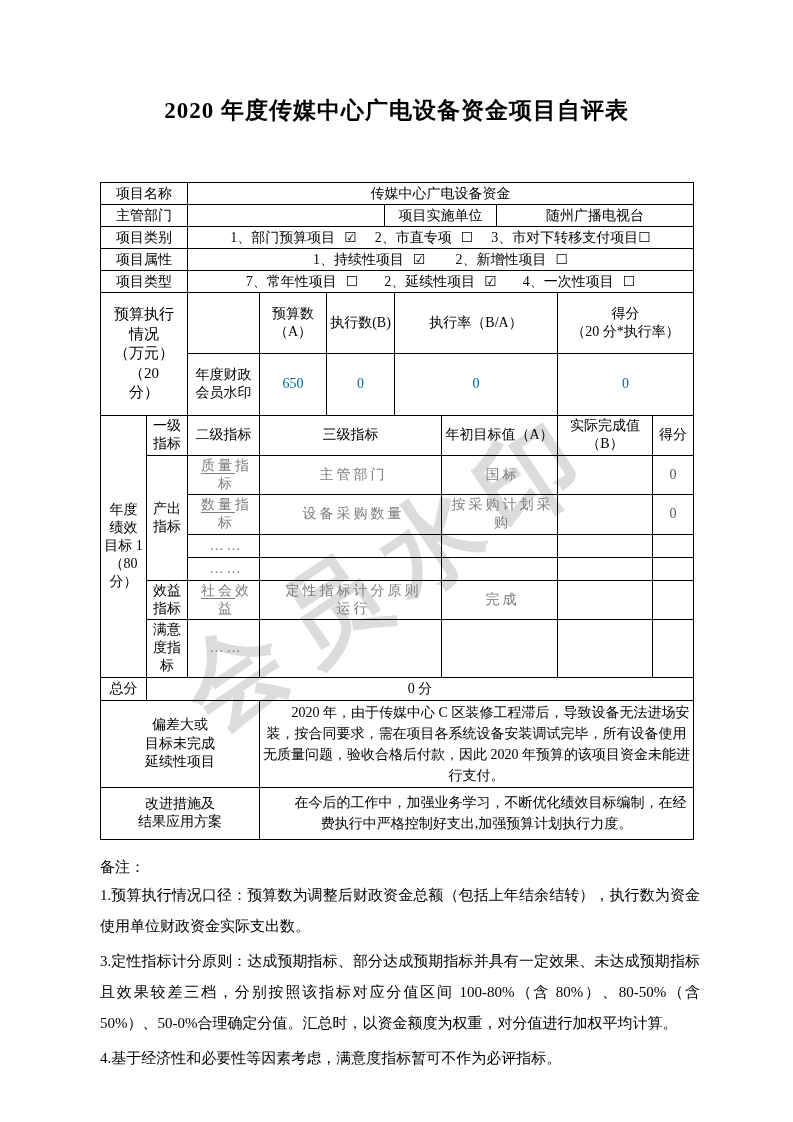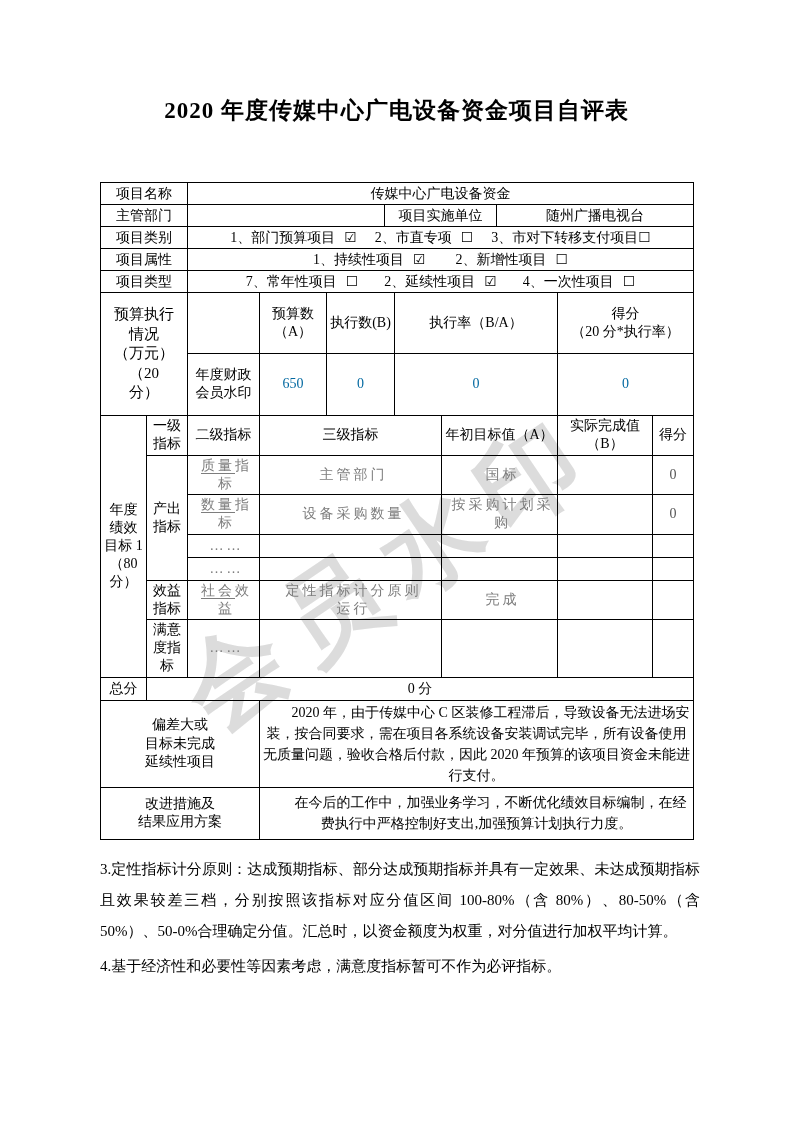--- a/index.html
+++ b/index.html
@@ -277,17 +277,19 @@
         <td colspan="3" class="prewrap">改进措施及
 结果应用方案</td>
         <td colspan="8" class="para">
               <span class="ptext">在今后的工作中，加强业务学习，不断优化绩效目标编制，在经费执行中严格控制好支出,加强预算计划执行力度。</span>
             </td>
       </tr>
     </tbody>
       </table>
 
     <div class="notes">
+      <div class="note-title">备注：</div>
+      <p>1.预算执行情况口径：预算数为调整后财政资金总额（包括上年结余结转），执行数为资金使用单位财政资金实际支出数。</p>
       <p>3.定性指标计分原则：达成预期指标、部分达成预期指标并具有一定效果、未达成预期指标且效果较差三档，分别按照该指标对应分值区间 100-80%（含 80%）、80-50%（含 50%）、50-0%合理确定分值。汇总时，以资金额度为权重，对分值进行加权平均计算。</p>
       <p>4.基于经济性和必要性等因素考虑，满意度指标暂可不作为必评指标。</p>
     </div>
   </div>
 </div>
 
 </body></html>

